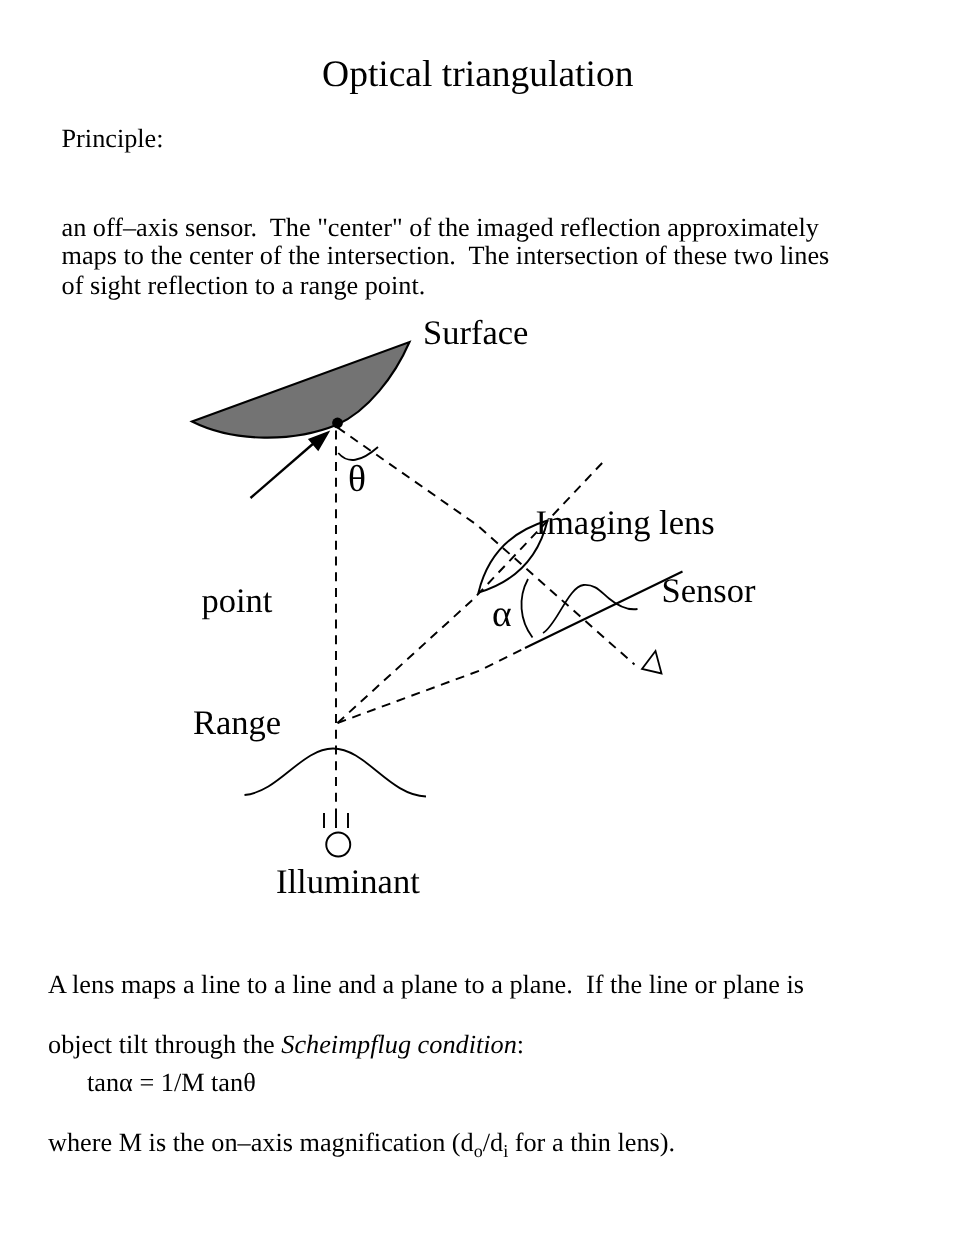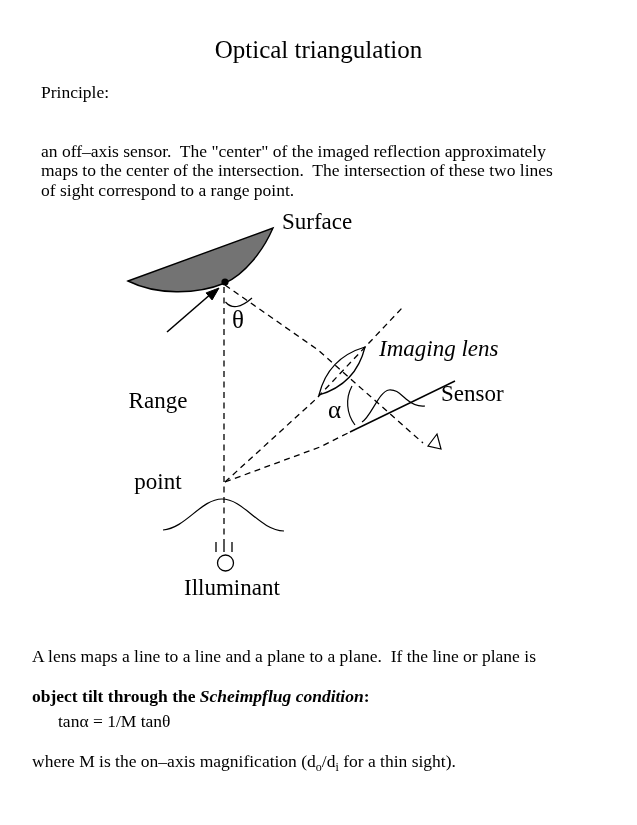--- a/index.html
+++ b/index.html
@@ -20,21 +20,21 @@
 </style>
 </head>
 <body>
 
 <div class="page">
 
   <div class="abs title">Optical triangulation</div>
   <div class="abs body-line" style="left:41px; top:82px;">Principle:</div>
   <div class="abs body-line" style="left:41px; top:140.5px;">an off–axis sensor.  The "center" of the imaged reflection approximately</div>
   <div class="abs body-line" style="left:41px; top:160px;">maps to the center of the intersection.  The intersection of these two lines</div>
-  <div class="abs body-line" style="left:41px; top:179.5px;">of sight correspond to a range point.</div>
+  <div class="abs body-line" style="left:41px; top:179.5px;">of sight reflection to a range point.</div>
 
   <svg class="diagram" width="637" height="825" viewBox="0 0 637 825">
 
     <path d="M128,281 L273,228 C263,251 245,274 225,283 C196,295 156,295 128,281 Z" stroke="#000" stroke-width="1.4" fill="#737373"></path>
 
     <circle cx="225" cy="282" r="3.6" fill="#000"></circle>
 
     <path d="M224,287 L224,540" stroke="#000" stroke-width="1.3" fill="none" stroke-dasharray="6,4.5"></path>
 
     <path d="M225,285 L318,350 L423,443" stroke="#000" stroke-width="1.3" fill="none" stroke-dasharray="6,4.5"></path>
@@ -57,29 +57,29 @@
 
     <circle cx="225.5" cy="563" r="8" stroke="#000" stroke-width="1.3" fill="none"></circle>
     <path d="M216,542 L216,552 M224,540 L224,552 M232,542 L232,552" stroke="#000" stroke-width="1.3" fill="none"></path>
 
     <path d="M167,332 L212,293" stroke="#000" stroke-width="1.6" fill="none"></path>
     <path d="M219,288 L212.1,299.9 L206.1,292.9 Z" fill="#000" stroke="#000"></path>
   </svg>
 
   <div class="abs diagram-label" style="left:282px; top:209px;">Surface</div>
   <div class="abs rp-block diagram-label" style="left:113px; top:333px; width:90px;">
+    <div>point</div>
     <div>Range</div>
-    <div>point</div>
   </div>
   <div class="abs greek" style="left:232px; top:306px;">θ</div>
-  <div class="abs diagram-label" style="left:379px; top:336px;font-style:italic;">Imaging lens</div>
+  <div class="abs diagram-label" style="left:357px; top:336px;">Imaging lens</div>
   <div class="abs greek" style="left:328px; top:396px;">α</div>
   <div class="abs diagram-label" style="left:441px; top:381px;">Sensor</div>
   <div class="abs diagram-label" style="left:184px; top:575px;">Illuminant</div>
 
   <div class="abs body-line" style="left:32px; top:646px;">A lens maps a line to a line and a plane to a plane.  If the line or plane is</div>
-  <div class="abs body-line" style="left:32px; top:686px;font-weight:bold;"><span>object tilt through the </span><span class="it">Scheimpflug condition</span><span>:</span></div>
+  <div class="abs body-line" style="left:32px; top:686px;"><span>object tilt through the </span><span class="it">Scheimpflug condition</span><span>:</span></div>
 
   <div class="abs body-line" style="left:58px; top:711px;">tanα = 1/M tanθ</div>
 
-  <div class="abs body-line" style="left:32px; top:751px;"><span>where M is the on–axis magnification (d</span><sub class="ss">o</sub><span>/d</span><sub class="ss">i</sub><span> for a thin sight).</span></div>
+  <div class="abs body-line" style="left:32px; top:751px;"><span>where M is the on–axis magnification (d</span><sub class="ss">o</sub><span>/d</span><sub class="ss">i</sub><span> for a thin lens).</span></div>
 
 </div>
 
 </body></html>

